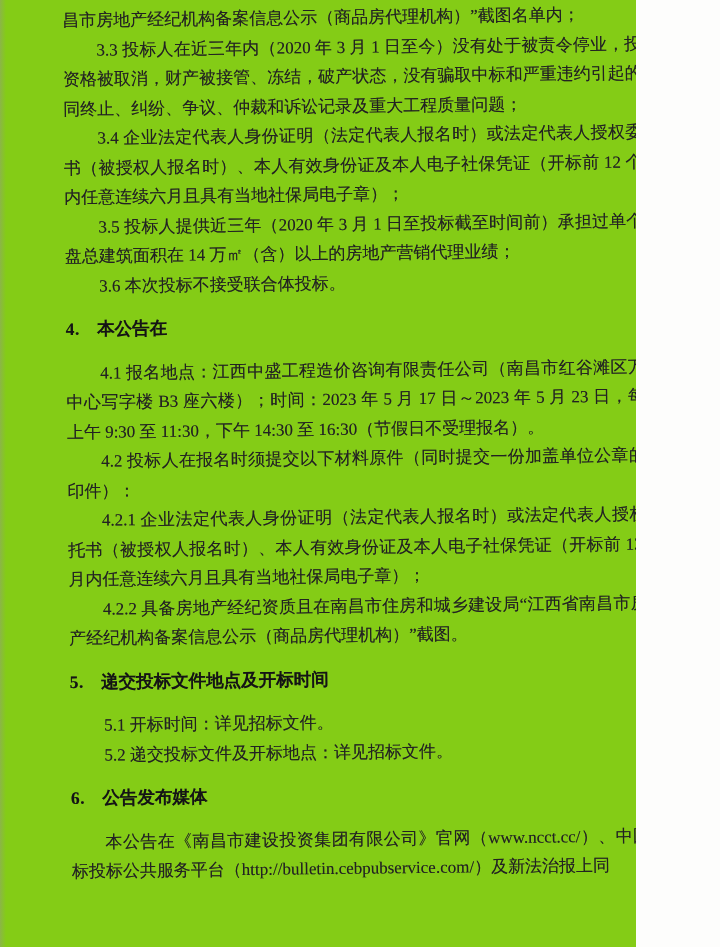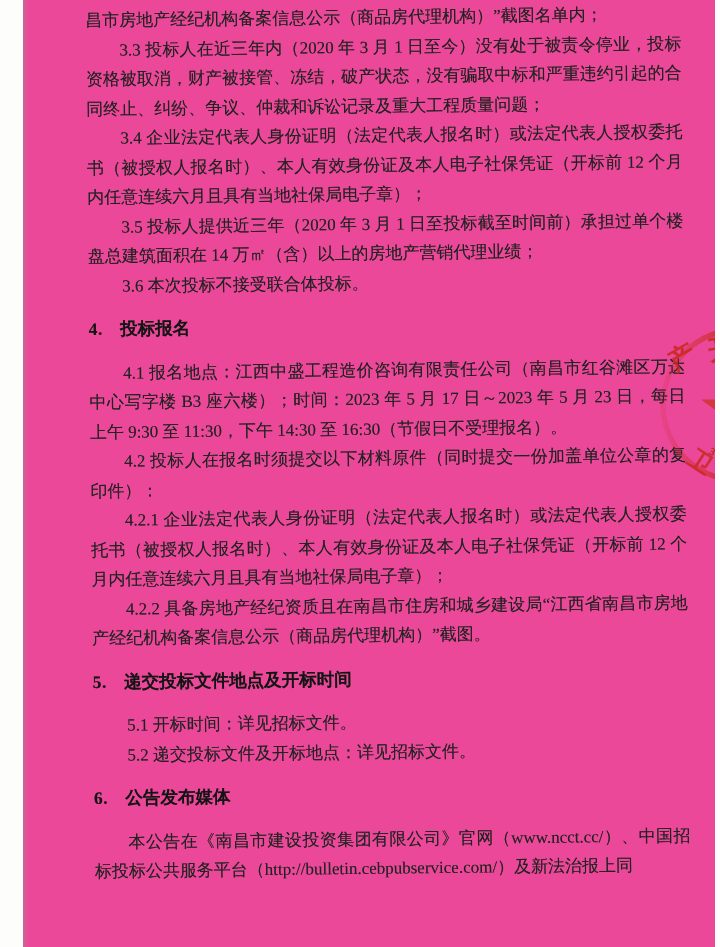--- a/index.html
+++ b/index.html
@@ -7,27 +7,26 @@
     padding: 0;
   }
   body {
     width: 720px;
     height: 947px;
     overflow: hidden;
     background: #fdfdfc;
   }
   .page {
     position: relative;
-    width: 692px;
+    width: 636px;
     height: 947px;
     overflow: hidden;
-    background: #ec4899;
+    background: #84cc16;
     font-family: "Liberation Serif", "DejaVu Serif", serif;
     color: #222222;
-    margin-left: 23px;
   }
   
   .scan-edge {
     position: absolute;
     left: 0;
     top: 0;
     width: 6px;
     height: 100%;
     background: linear-gradient(to right, rgba(150,148,144,0.40), rgba(150,148,144,0));
     pointer-events: none;
@@ -93,21 +92,21 @@
 
   <div class="content">
     <p class="para cont">昌市房地产经纪机构备案信息公示（商品房代理机构）”截图名单内；</p>
     <p class="para">3.3 投标人在近三年内（2020 年 3 月 1 日至今）没有处于被责令停业，投标资格被取消，财产被接管、冻结，破产状态，没有骗取中标和严重违约引起的合同终止、纠纷、争议、仲裁和诉讼记录及重大工程质量问题；</p>
     <p class="para">3.4 企业法定代表人身份证明（法定代表人报名时）或法定代表人授权委托书（被授权人报名时）、本人有效身份证及本人电子社保凭证（开标前 12 个月内任意连续六月且具有当地社保局电子章）；</p>
     <p class="para">3.5 投标人提供近三年（2020 年 3 月 1 日至投标截至时间前）承担过单个楼盘总建筑面积在 14 万㎡（含）以上的房地产营销代理业绩；</p>
     <p class="para">3.6 本次投标不接受联合体投标。</p>
 
     <h3 class="heading">
       <span class="h-num">4.</span>
-      <span class="h-title">投标报名</span>
+      <span class="h-title">本公告在</span>
     </h3>
 
     <p class="para">4.1 报名地点：江西中盛工程造价咨询有限责任公司（南昌市红谷滩区万达中心写字楼 B3 座六楼）；时间：2023 年 5 月 17 日～2023 年 5 月 23 日，每日上午 9:30 至 11:30，下午 14:30 至 16:30（节假日不受理报名）。</p>
     <p class="para">4.2 投标人在报名时须提交以下材料原件（同时提交一份加盖单位公章的复印件）：</p>
     <p class="para">4.2.1 企业法定代表人身份证明（法定代表人报名时）或法定代表人授权委托书（被授权人报名时）、本人有效身份证及本人电子社保凭证（开标前 12 个月内任意连续六月且具有当地社保局电子章）；</p>
     <p class="para">4.2.2 具备房地产经纪资质且在南昌市住房和城乡建设局“江西省南昌市房地产经纪机构备案信息公示（商品房代理机构）”截图。</p>
 
     <h3 class="heading">
       <span class="h-num">5.</span>
       <span class="h-title">递交投标文件地点及开标时间</span>

